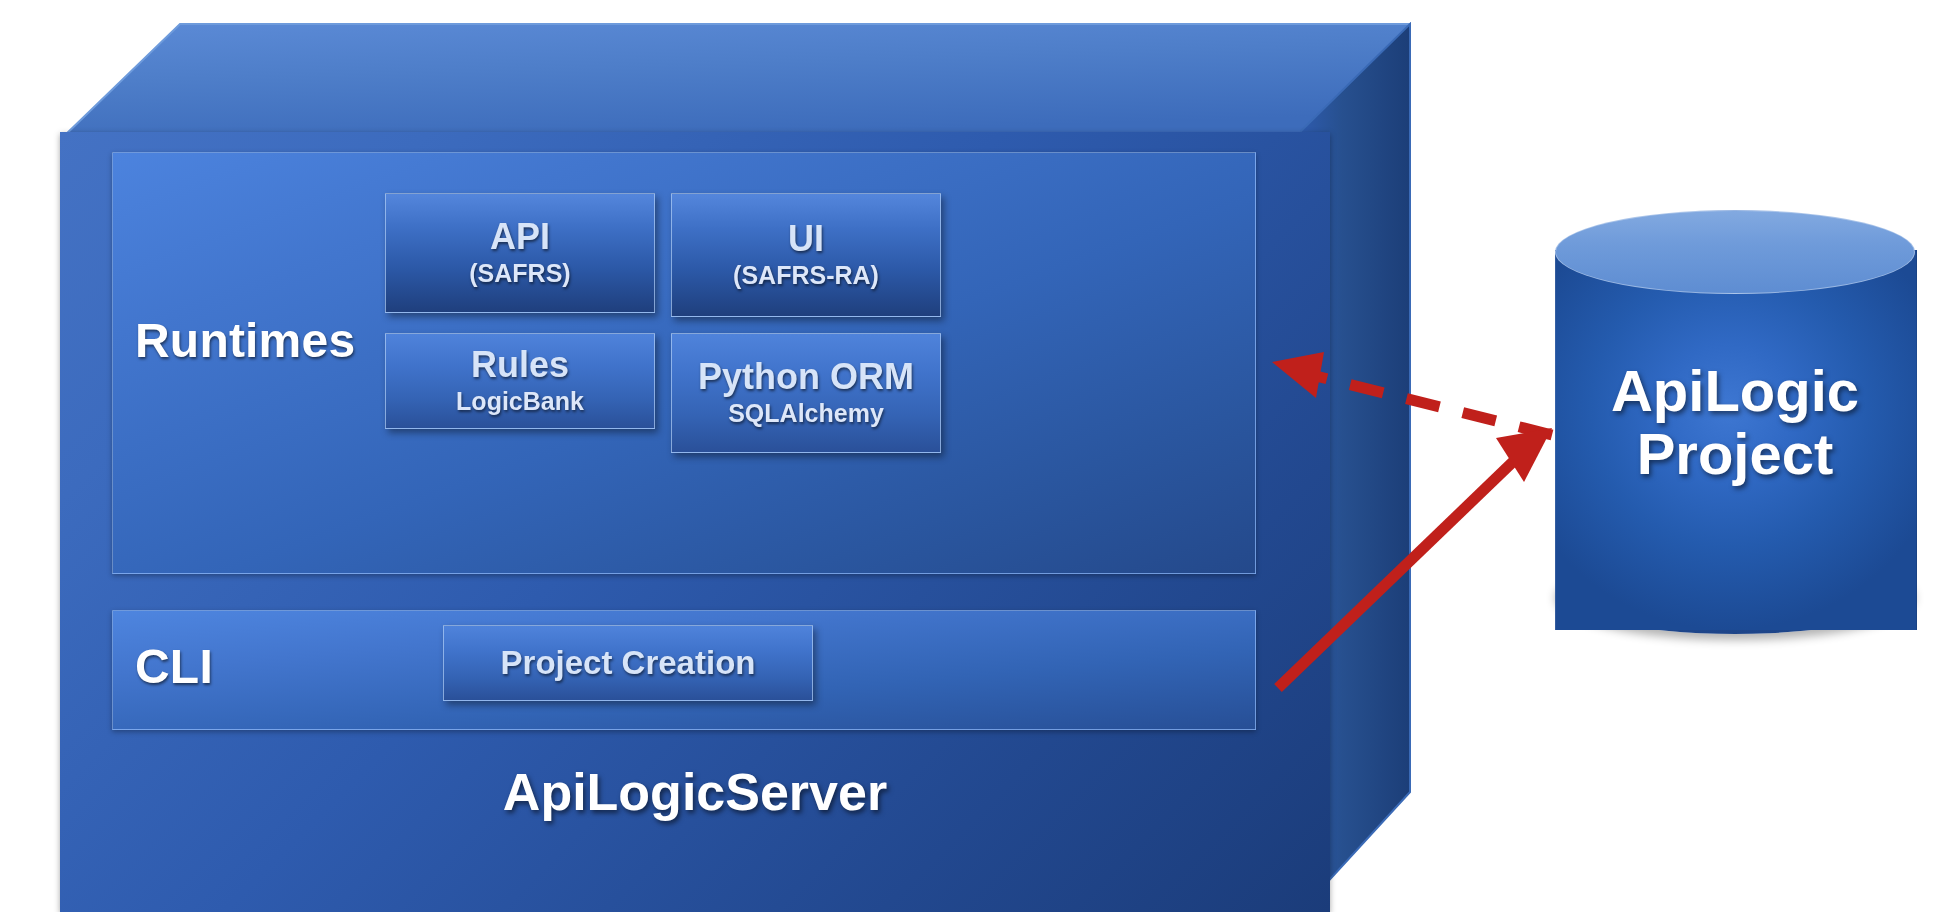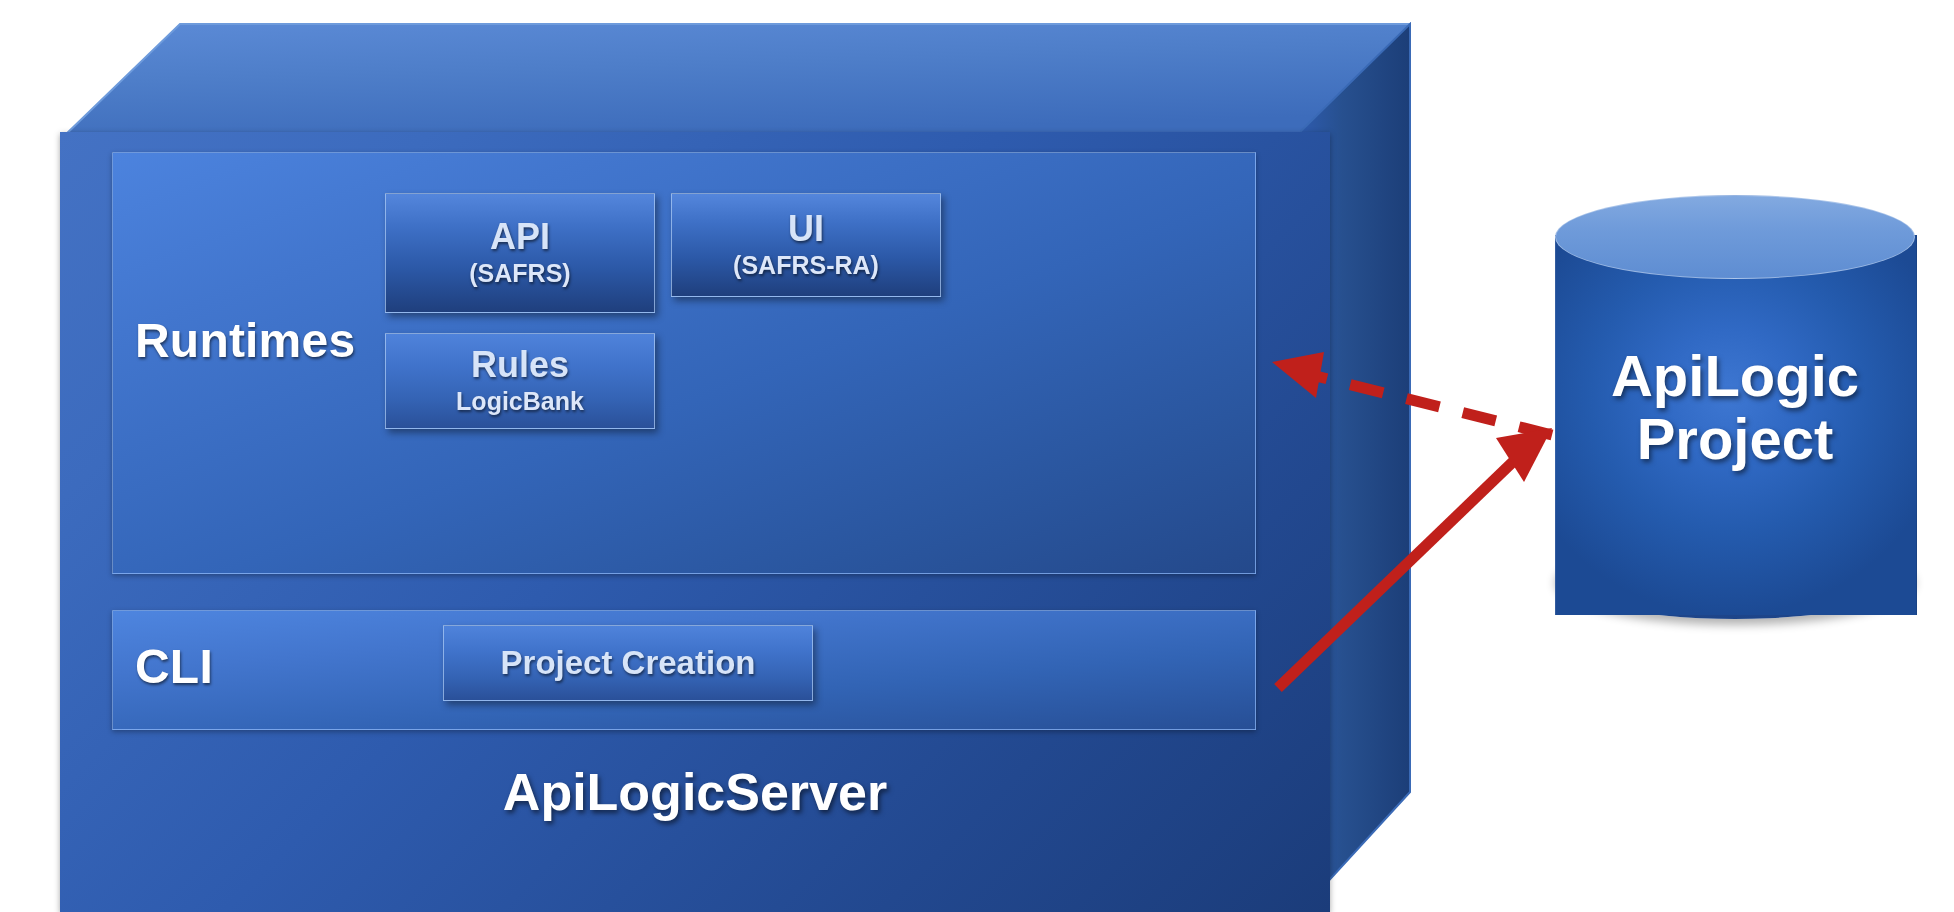--- a/index.html
+++ b/index.html
@@ -107,21 +107,21 @@
   .subbox .sub-label {
     color: #DDE7F9;
     font-weight: bold;
     font-size: 25px;
     line-height: 1.1;
     margin-top: 4px;
     text-shadow: 1px 2px 3px rgba(0,0,0,0.55);
   }
 
   #box-api   { left: 272px; top: 40px;  width: 270px; height: 120px; }
-  #box-ui    { left: 558px; top: 40px;  width: 270px; height: 104px; }
+  #box-ui    { left: 558px; top: 40px;  width: 270px; height: 124px; }
   #box-rules { left: 272px; top: 180px; width: 270px; height: 96px; }
   #box-orm   { left: 558px; top: 180px; width: 270px; height: 120px; }
 
   
   .cli-panel {
     position: absolute;
     left: 52px;
     top: 478px;
     width: 1142px;
     height: 118px;
@@ -152,21 +152,21 @@
     color: #FFFFFF;
     font-weight: bold;
     font-size: 52px;
     text-shadow: 2px 3px 5px rgba(0,0,0,0.55);
   }
 
   
   #cylinder {
     position: absolute;
     left: 1555px;
-    top: 195px;
+    top: 210px;
     width: 360px;
     height: 460px;
   }
   .cyl-body {
     position: absolute;
     left: 0;
     top: 40px;
     width: 360px;
     height: 380px;
     background: radial-gradient(ellipse 62% 58% at 48% 42%, #3E77D2 0%, #3069C4 30%, #245BAE 62%, #1C4A94 100%);
@@ -259,20 +259,24 @@
         <div class="subbox dark" id="box-ui">
           <div class="main-label">UI</div>
           <div class="sub-label">(SAFRS-RA)</div>
         </div>
 
         <div class="subbox light" id="box-rules">
           <div class="main-label">Rules</div>
           <div class="sub-label">LogicBank</div>
         </div>
 
+        <div class="subbox light" id="box-orm">
+          <div class="main-label">Python ORM</div>
+          <div class="sub-label">SQLAlchemy</div>
+        </div>
       </div>
 
       <div class="cli-panel">
         <div class="panel-title" id="cli-title">CLI</div>
 
         <div class="subbox light" id="box-project-creation">
           <div class="main-label">Project Creation</div>
         </div>
       </div>
 

